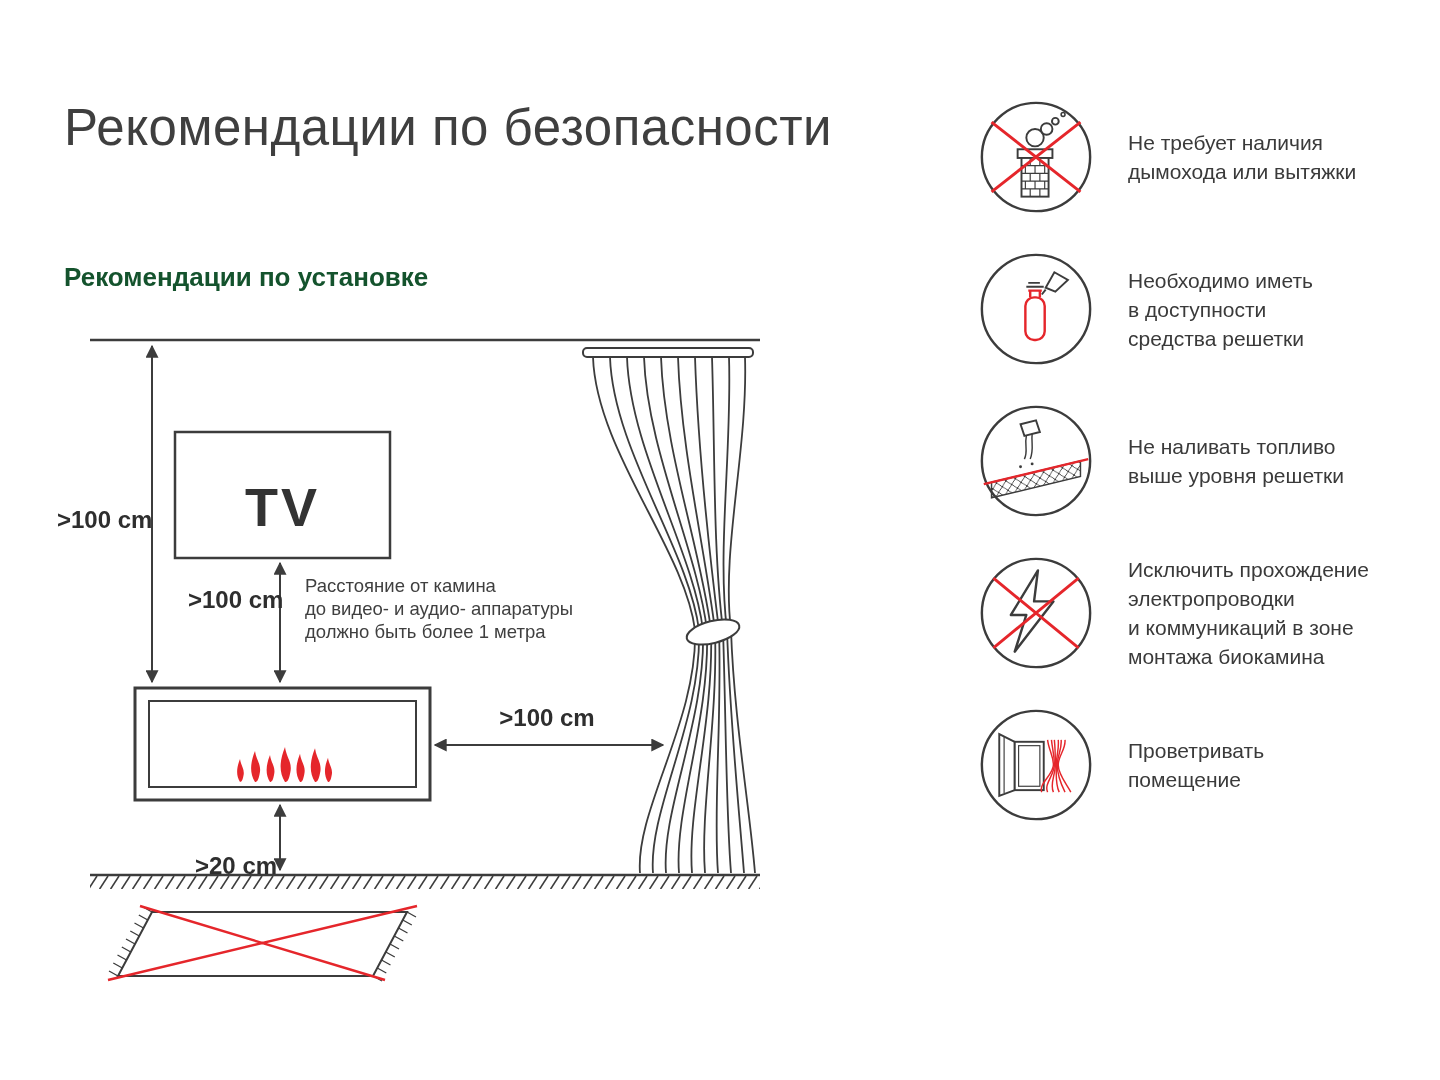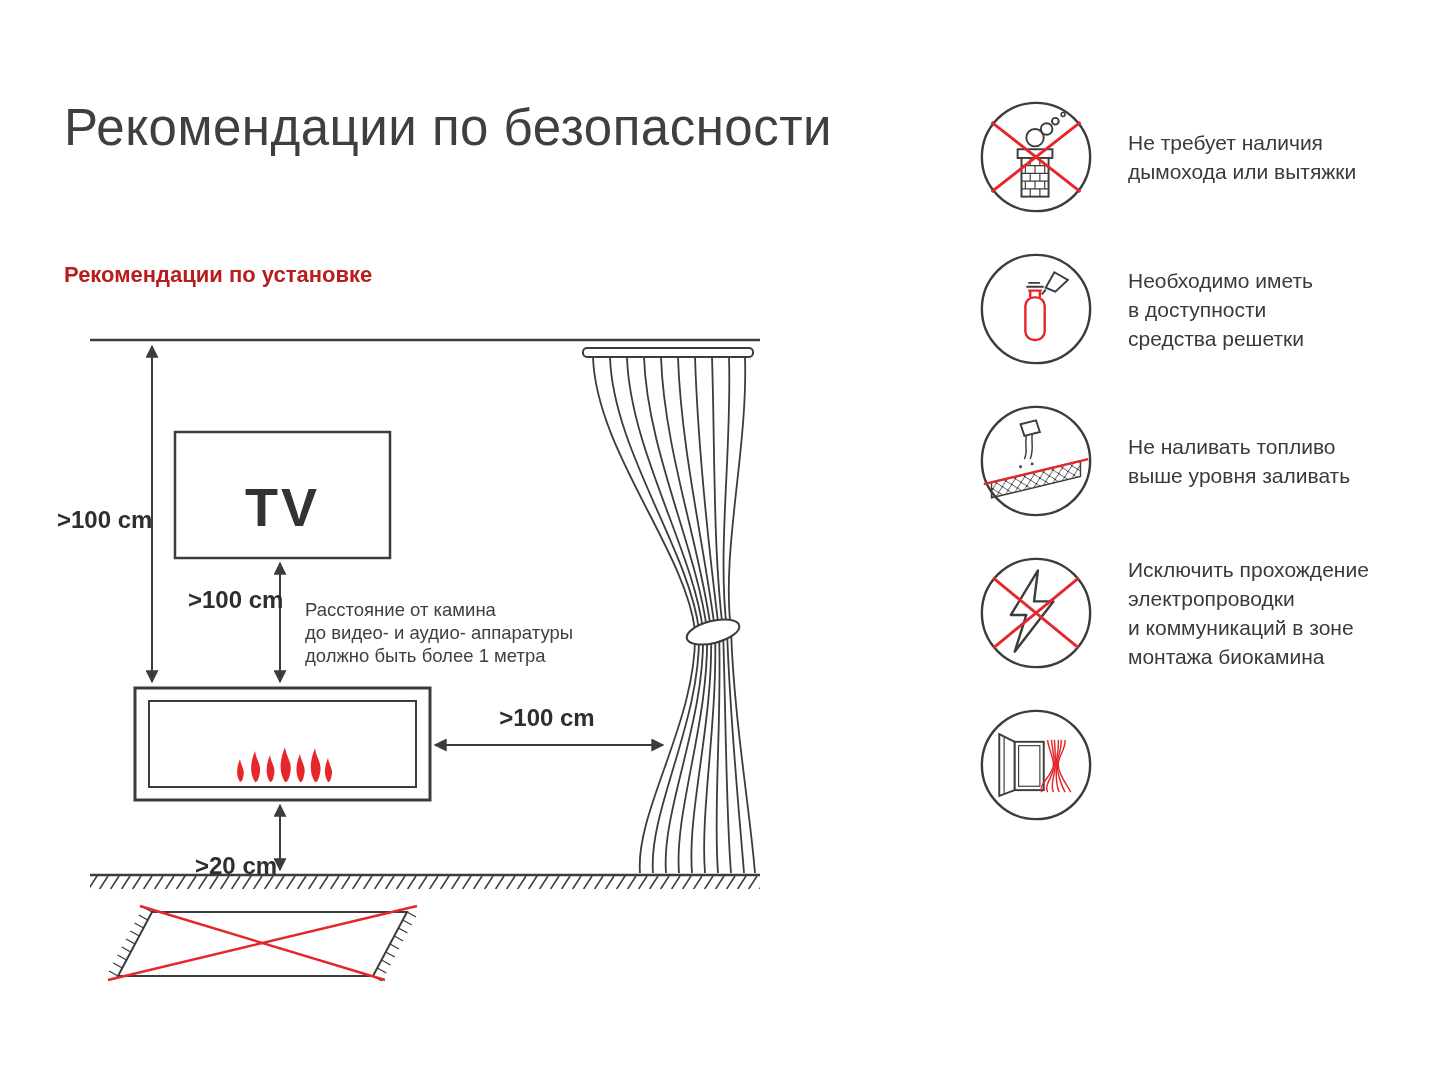--- a/index.html
+++ b/index.html
@@ -1,35 +1,35 @@
 <!DOCTYPE html>
 <html><head>
 <meta charset="utf-8">
 <style>
   * { margin:0; padding:0; box-sizing:border-box; }
   html,body { width:1440px; height:1080px; background:#ffffff; overflow:hidden;
               font-family:"Liberation Sans", sans-serif; color:#3c3c3c; position:relative; }
 
   .page-title { position:absolute; left:64px; top:98px; font-size:51px; font-weight:400;
                 color:#3f3f3f; letter-spacing:0.5px; }
-  .section-subtitle { position:absolute; left:64px; top:262px; font-size:22px; font-weight:700;
-                      color:#b91c1c; }
+  .section-subtitle { position:absolute; left:64px; top:262px; font-size:26px; font-weight:700;
+                      color:#14532d; }
 
   
   .diagram { position:absolute; left:55px; top:330px; width:720px; height:660px; }
   .diagram svg { position:absolute; left:0; top:0; }
 
   .dlabel { position:absolute; font-size:24px; font-weight:700; color:#2e2e2e; white-space:nowrap; }
   .dnote  { position:absolute; font-size:18.5px; font-weight:400; color:#3f3f3f;
             line-height:23px; white-space:pre-line; }
   .dim-left    { left:2px;   top:176px; }
   .dim-tv      { left:133px; top:256px; }
   .dim-curtain { left:432px; top:374px; width:120px; text-align:center; }
   .dim-floor   { left:140px; top:522px; }
-  .note-tv     { left:250px; top:268px; }
+  .note-tv     { left:250px; top:244px; }
   .note-floor  { left:250px; top:482px; }
   .tv-label { position:absolute; left:120px; top:102px; width:215px; height:150px;
               display:flex; align-items:center; justify-content:center;
               font-size:54px; font-weight:600; letter-spacing:3px; color:#333; }
 
   
   .rules { position:absolute; left:978px; top:99px; display:flex; flex-direction:column; gap:36px; }
   .rule  { display:flex; align-items:center; }
   .icon-wrap { width:116px; height:116px; flex:0 0 116px; }
   .rule-text { margin-left:34px; font-size:21px; line-height:29px; color:#3a3a3a;
@@ -164,21 +164,21 @@
         <circle cx="60" cy="60" r="56" stroke="#3c3c3c" stroke-width="2.5"></circle>
         <polygon points="14,82 106,60 106,76 14,98" fill="url(#mesh3)" stroke="#3c3c3c" stroke-width="1.5"></polygon>
         <path d="M6 84 L114 58" stroke="#e5262b" stroke-width="2.5"></path>
         <polygon points="44,22 60,18 64,30 48,34" fill="#fff" stroke="#3c3c3c" stroke-width="2"></polygon>
         <path d="M50 34 C48 44 52 50 48 58 M56 32 C55 42 58 48 54 58" stroke="#3c3c3c" stroke-width="1.5"></path>
         <circle cx="44" cy="66" r="1.5" fill="#3c3c3c"></circle>
         <circle cx="56" cy="63" r="1.5" fill="#3c3c3c"></circle>
       </svg>
     </div>
     <div class="rule-text">Не наливать топливо
-выше уровня заливать</div>
+выше уровня решетки</div>
   </div>
 
 
   <div class="rule">
     <div class="icon-wrap">
       <svg viewBox="0 0 120 120" width="116" height="116" fill="none">
         <circle cx="60" cy="60" r="56" stroke="#3c3c3c" stroke-width="2.5"></circle>
         <path d="M62 16 L34 62 L50 62 L38 100 L78 48 L58 48 Z" stroke="#3c3c3c" stroke-width="2.5" stroke-linejoin="round"></path>
         <path d="M16 24 L104 96 M104 24 L16 96" stroke="#e5262b" stroke-width="3"></path>
       </svg>
@@ -200,15 +200,17 @@
         <g stroke="#e5262b" stroke-width="1.5">
           <path d="M72 34 C73 44 78 50 78 60 C78 70 62 80 66 88"></path>
           <path d="M76 34 C77 44 79 50 79 60 C79 70 68 80 72 88"></path>
           <path d="M79 34 C80 44 80 50 80 60 C80 70 74 80 78 88"></path>
           <path d="M83 34 C84 44 81 50 81 60 C81 70 80 80 84 88"></path>
           <path d="M86 34 C87 44 82 50 82 60 C82 70 86 80 90 88"></path>
           <path d="M90 34 C91 44 83 50 83 60 C83 70 92 80 96 88"></path>
         </g>
       </svg>
     </div>
+    <div class="rule-text">Проветривать
+помещение</div>
   </div>
 
 </div>
 
 </body></html>

